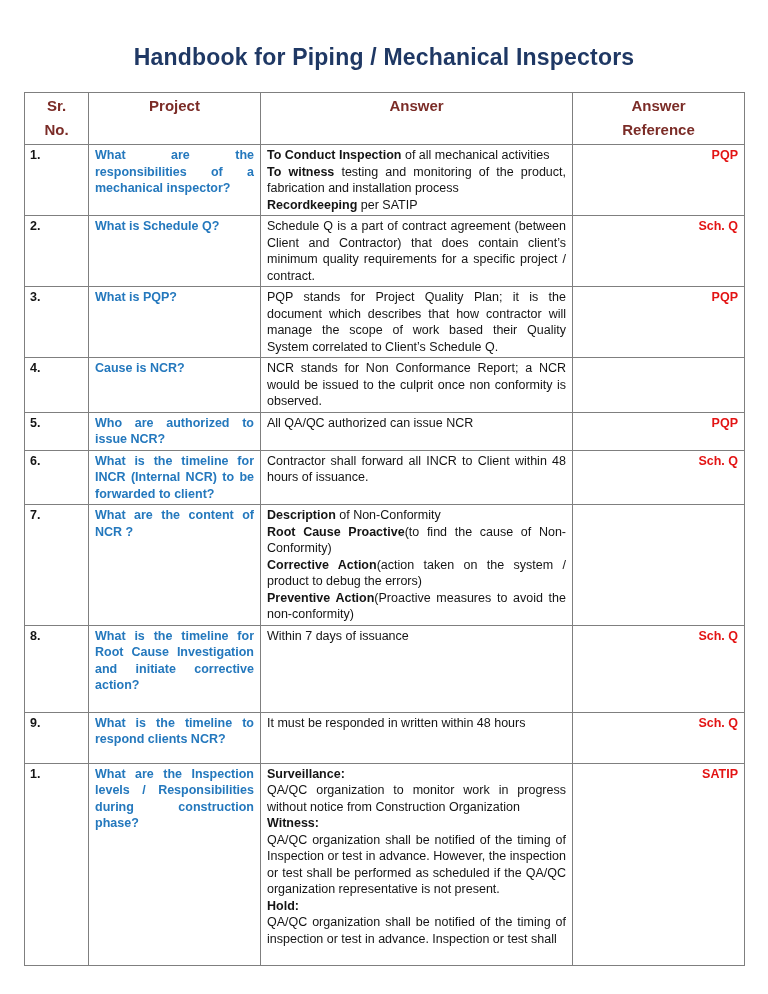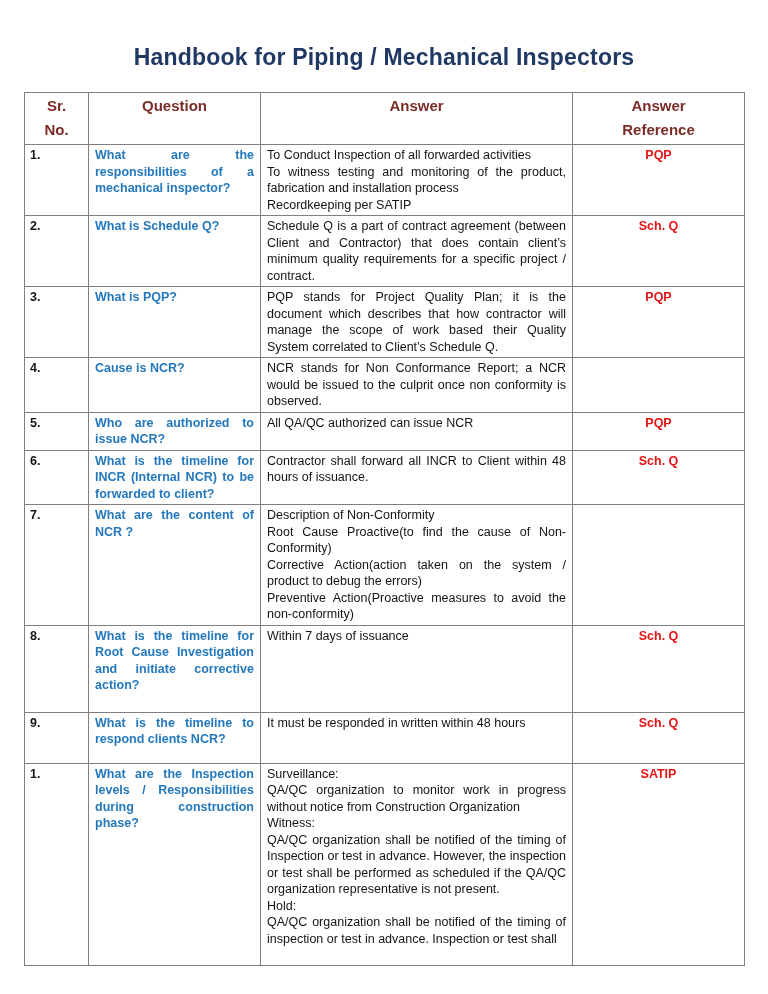--- a/index.html
+++ b/index.html
@@ -56,23 +56,23 @@
   }
   td.cell-no{font-weight:bold;padding-left:5px;}
   td.cell-q{
     font-weight:bold;
     color:var(--question-text);
     text-align:justify;
     margin-top:32px;
   }
   td.cell-a{text-align:justify;}
   td.cell-a .para{margin:0;}
-  td.cell-a b{font-weight:normal;}
+  td.cell-a b{font-weight:bold;}
   td.cell-ref{
-    text-align:center;
+    text-align:right;
     font-weight:bold;
     color:var(--reference-text);
   }
   
   thead tr{height:52px;}
   tbody tr:nth-child(1){height:68px;}
   tbody tr:nth-child(2){height:68px;}
   tbody tr:nth-child(3){height:68px;}
   tbody tr:nth-child(4){height:51px;}
   tbody tr:nth-child(5){height:35px;}
@@ -92,32 +92,32 @@
     <colgroup>
       <col class="c-no">
         <col class="c-q">
         <col class="c-a">
         <col class="c-ref">
     </colgroup>
     <thead>
       <tr>
         <th>Sr.
 No.</th>
-        <th>Question</th>
+        <th>Project</th>
         <th>Answer</th>
         <th>Answer
 Reference</th>
       </tr>
     </thead>
     <tbody>
         <tr>
           <td class="cell-no">1.</td>
           <td class="cell-q">What are the responsibilities of a mechanical inspector?</td>
           <td class="cell-a">
-            <div class="para"><b>To Conduct Inspection</b><span> of all forwarded activities</span></div>
+            <div class="para"><b>To Conduct Inspection</b><span> of all mechanical activities</span></div>
             <div class="para"><b>To witness</b><span> testing and monitoring of the product, fabrication and installation process</span></div>
             <div class="para"><b>Recordkeeping</b><span> per SATIP</span></div>
           </td>
           <td class="cell-ref">PQP</td>
         </tr>
         <tr>
           <td class="cell-no">2.</td>
           <td class="cell-q">What is Schedule Q?</td>
           <td class="cell-a">
             <div class="para"><span>Schedule Q is a part of contract agreement (between Client and Contractor) that does contain client’s minimum quality requirements for a specific project / contract.</span></div>

